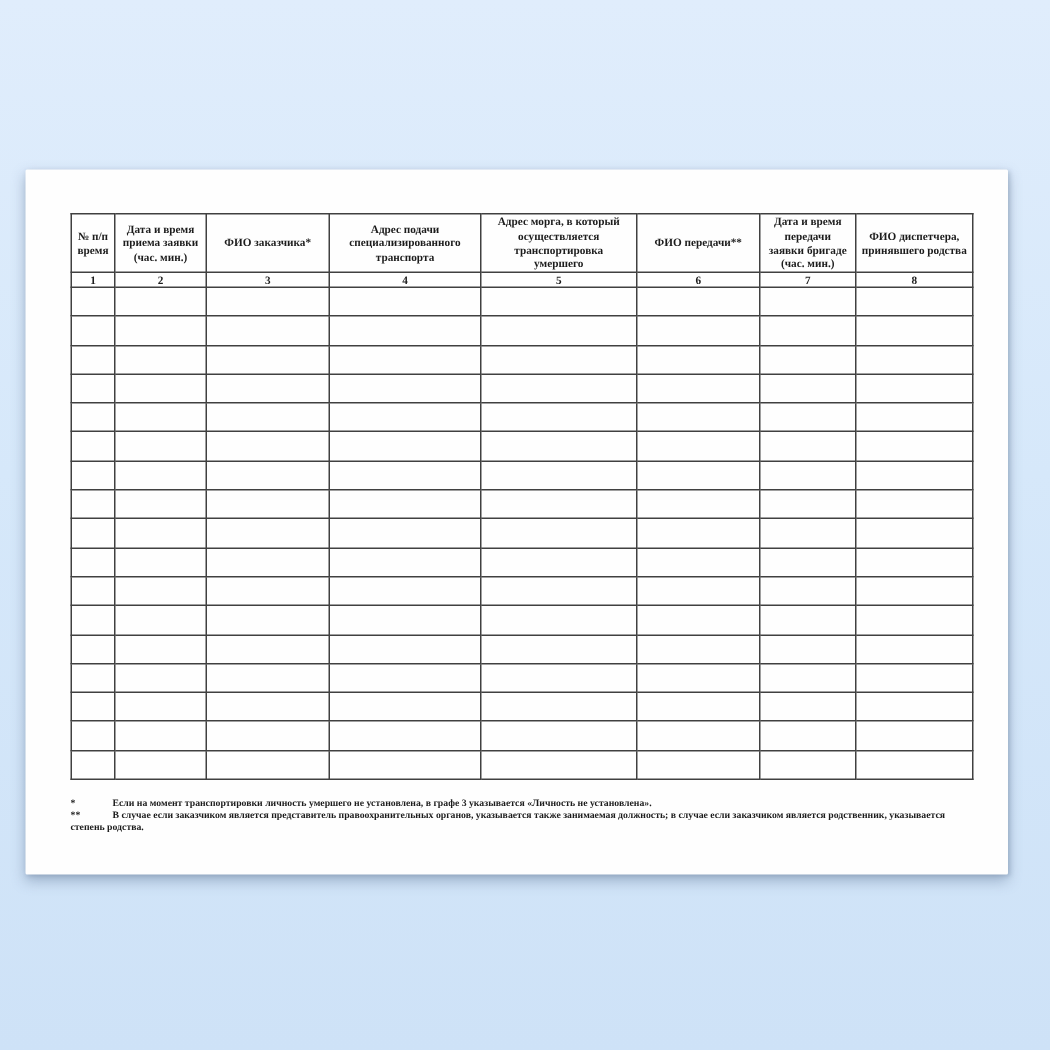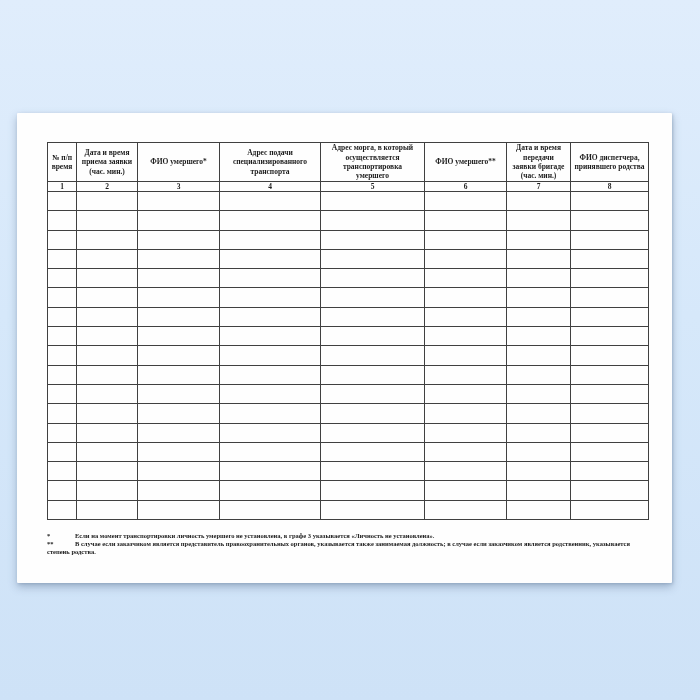--- a/index.html
+++ b/index.html
@@ -84,29 +84,29 @@
           <col style="width:64px">
           <col style="width:78px">
       </colgroup>
       <thead>
         <tr>
           <th class="hdr">№ п/п
 время</th>
           <th class="hdr">Дата и время
 приема заявки
 (час. мин.)</th>
-          <th class="hdr">ФИО умершего*</th>
+          <th class="hdr">ФИО заказчика*</th>
           <th class="hdr">Адрес подачи
 специализированного
 транспорта</th>
           <th class="hdr">Адрес морга, в который
 осуществляется
 транспортировка
 умершего</th>
-          <th class="hdr">ФИО умершего**</th>
+          <th class="hdr">ФИО передачи**</th>
           <th class="hdr">Дата и время
 передачи
 заявки бригаде
 (час. мин.)</th>
           <th class="hdr">ФИО диспетчера,
 принявшего родства</th>
         </tr>
         <tr>
           <td class="num">1</td>
           <td class="num">2</td>

